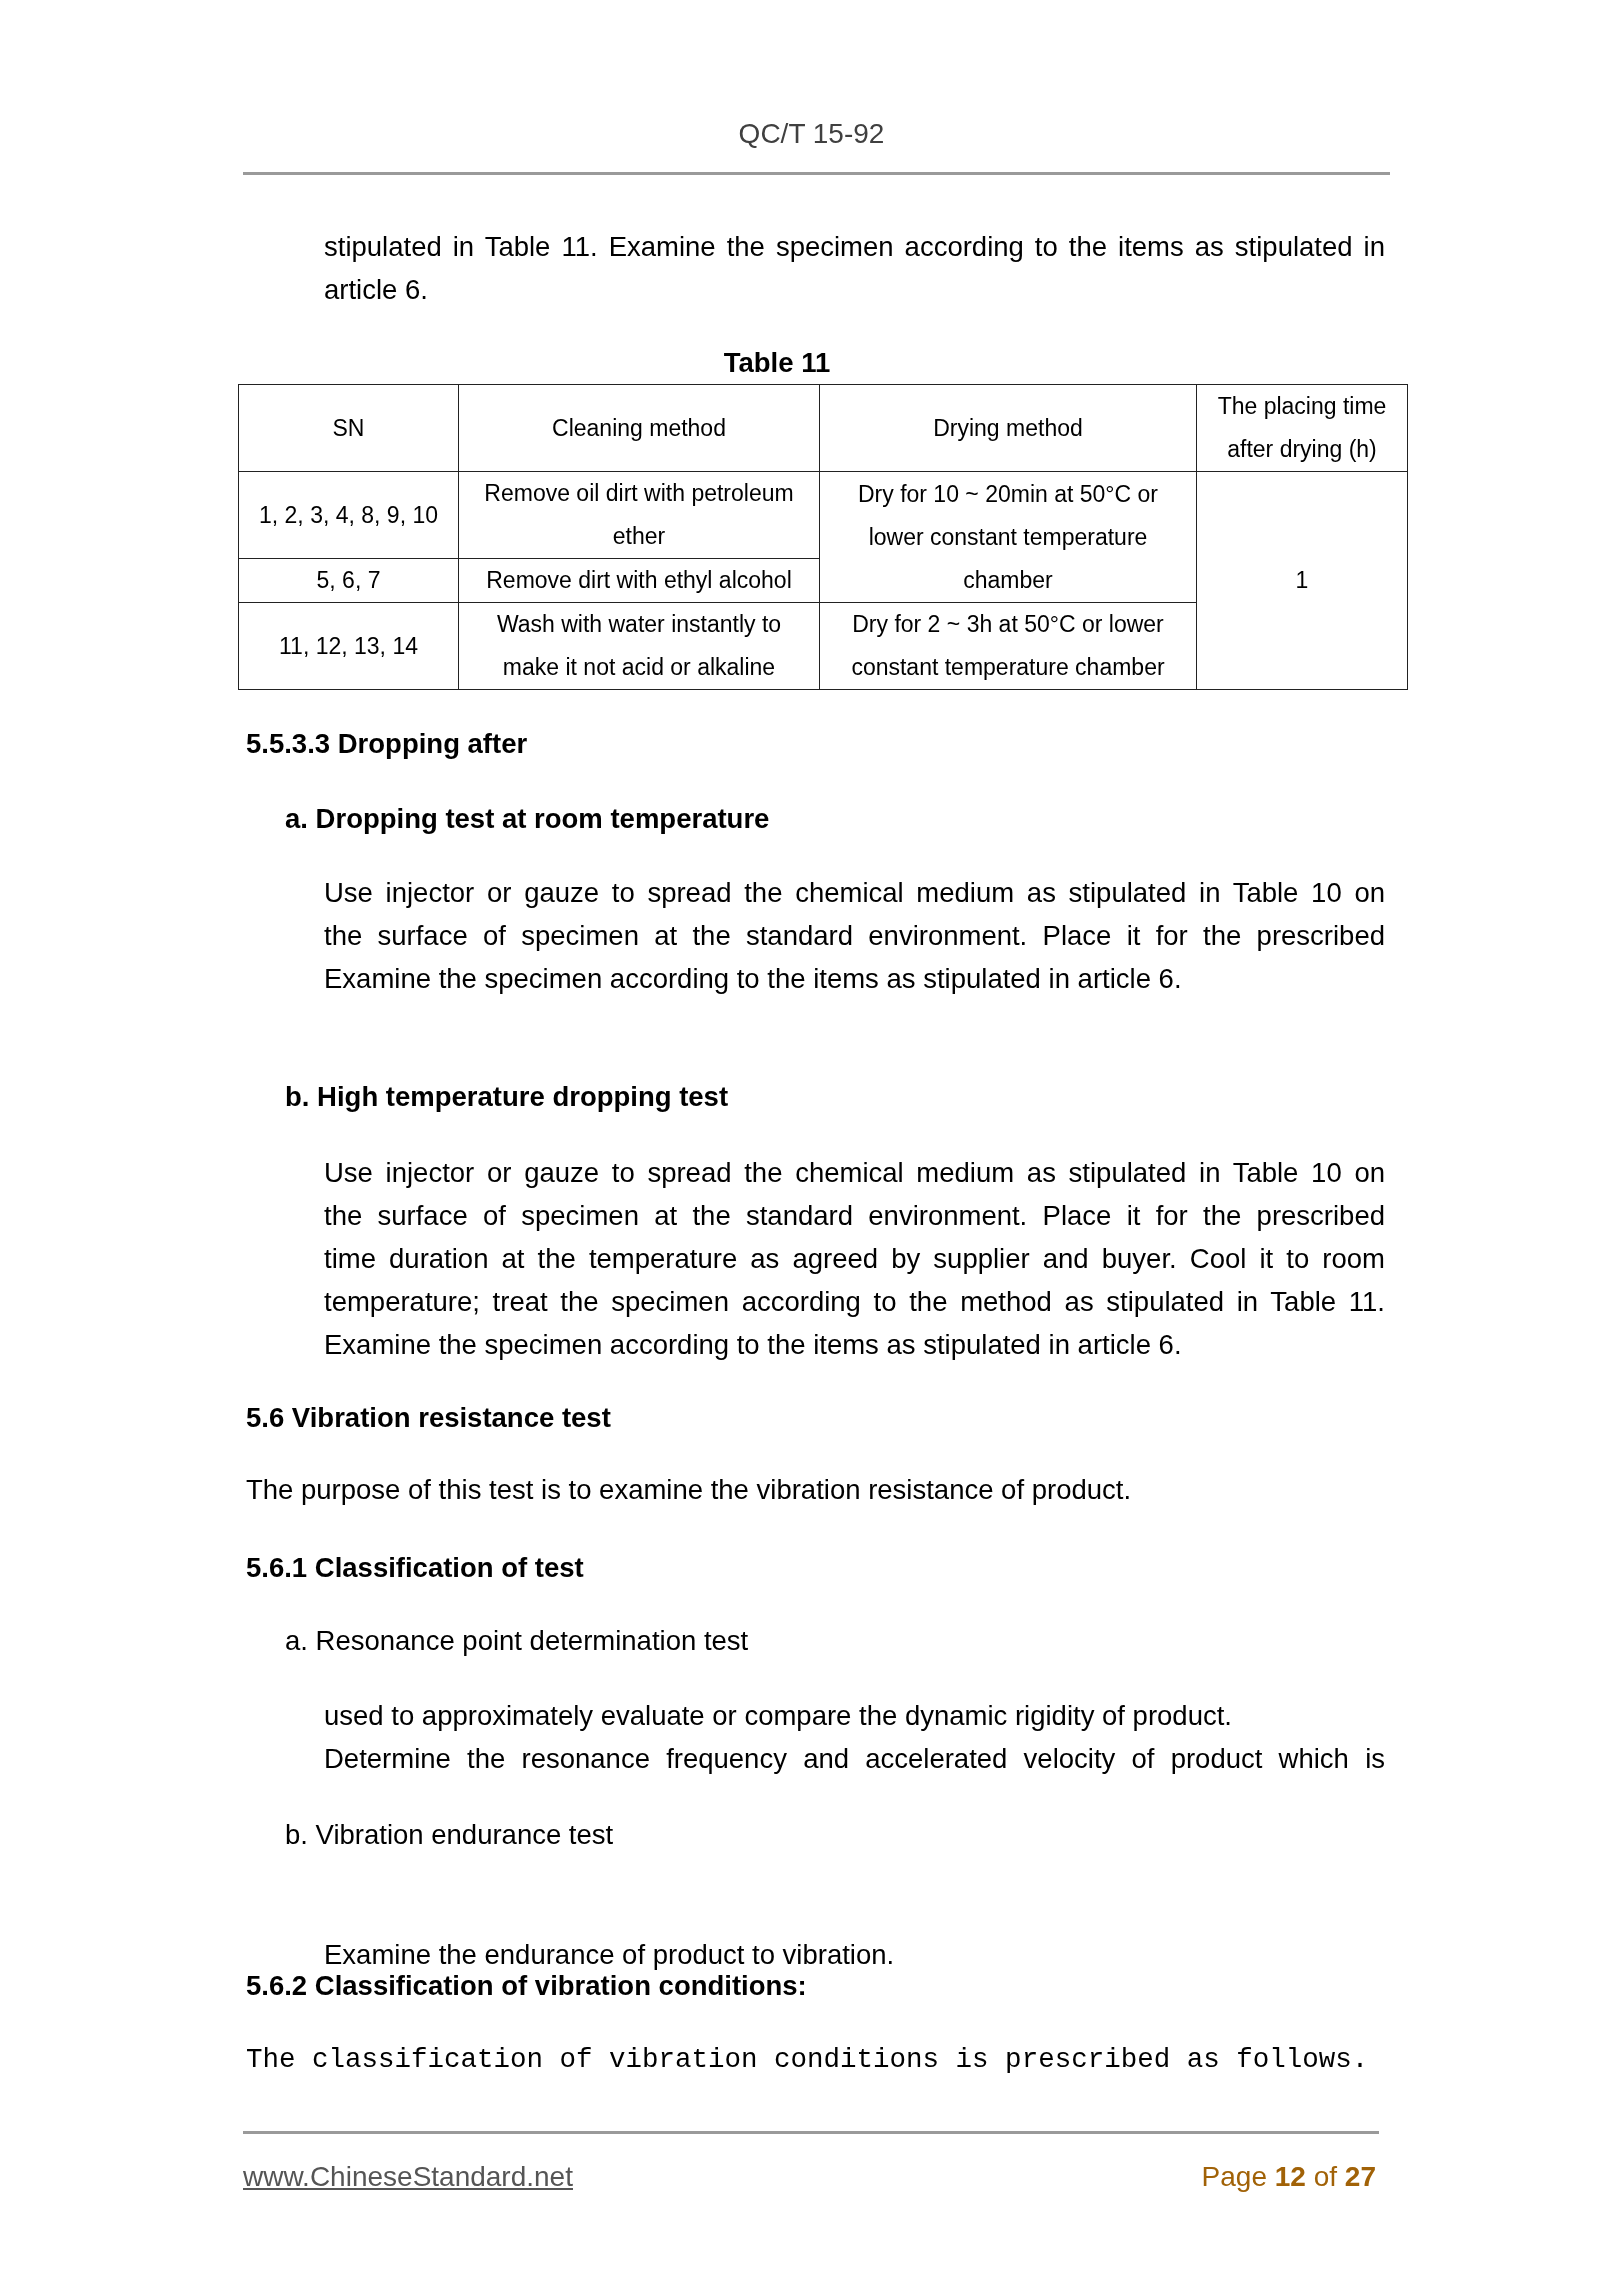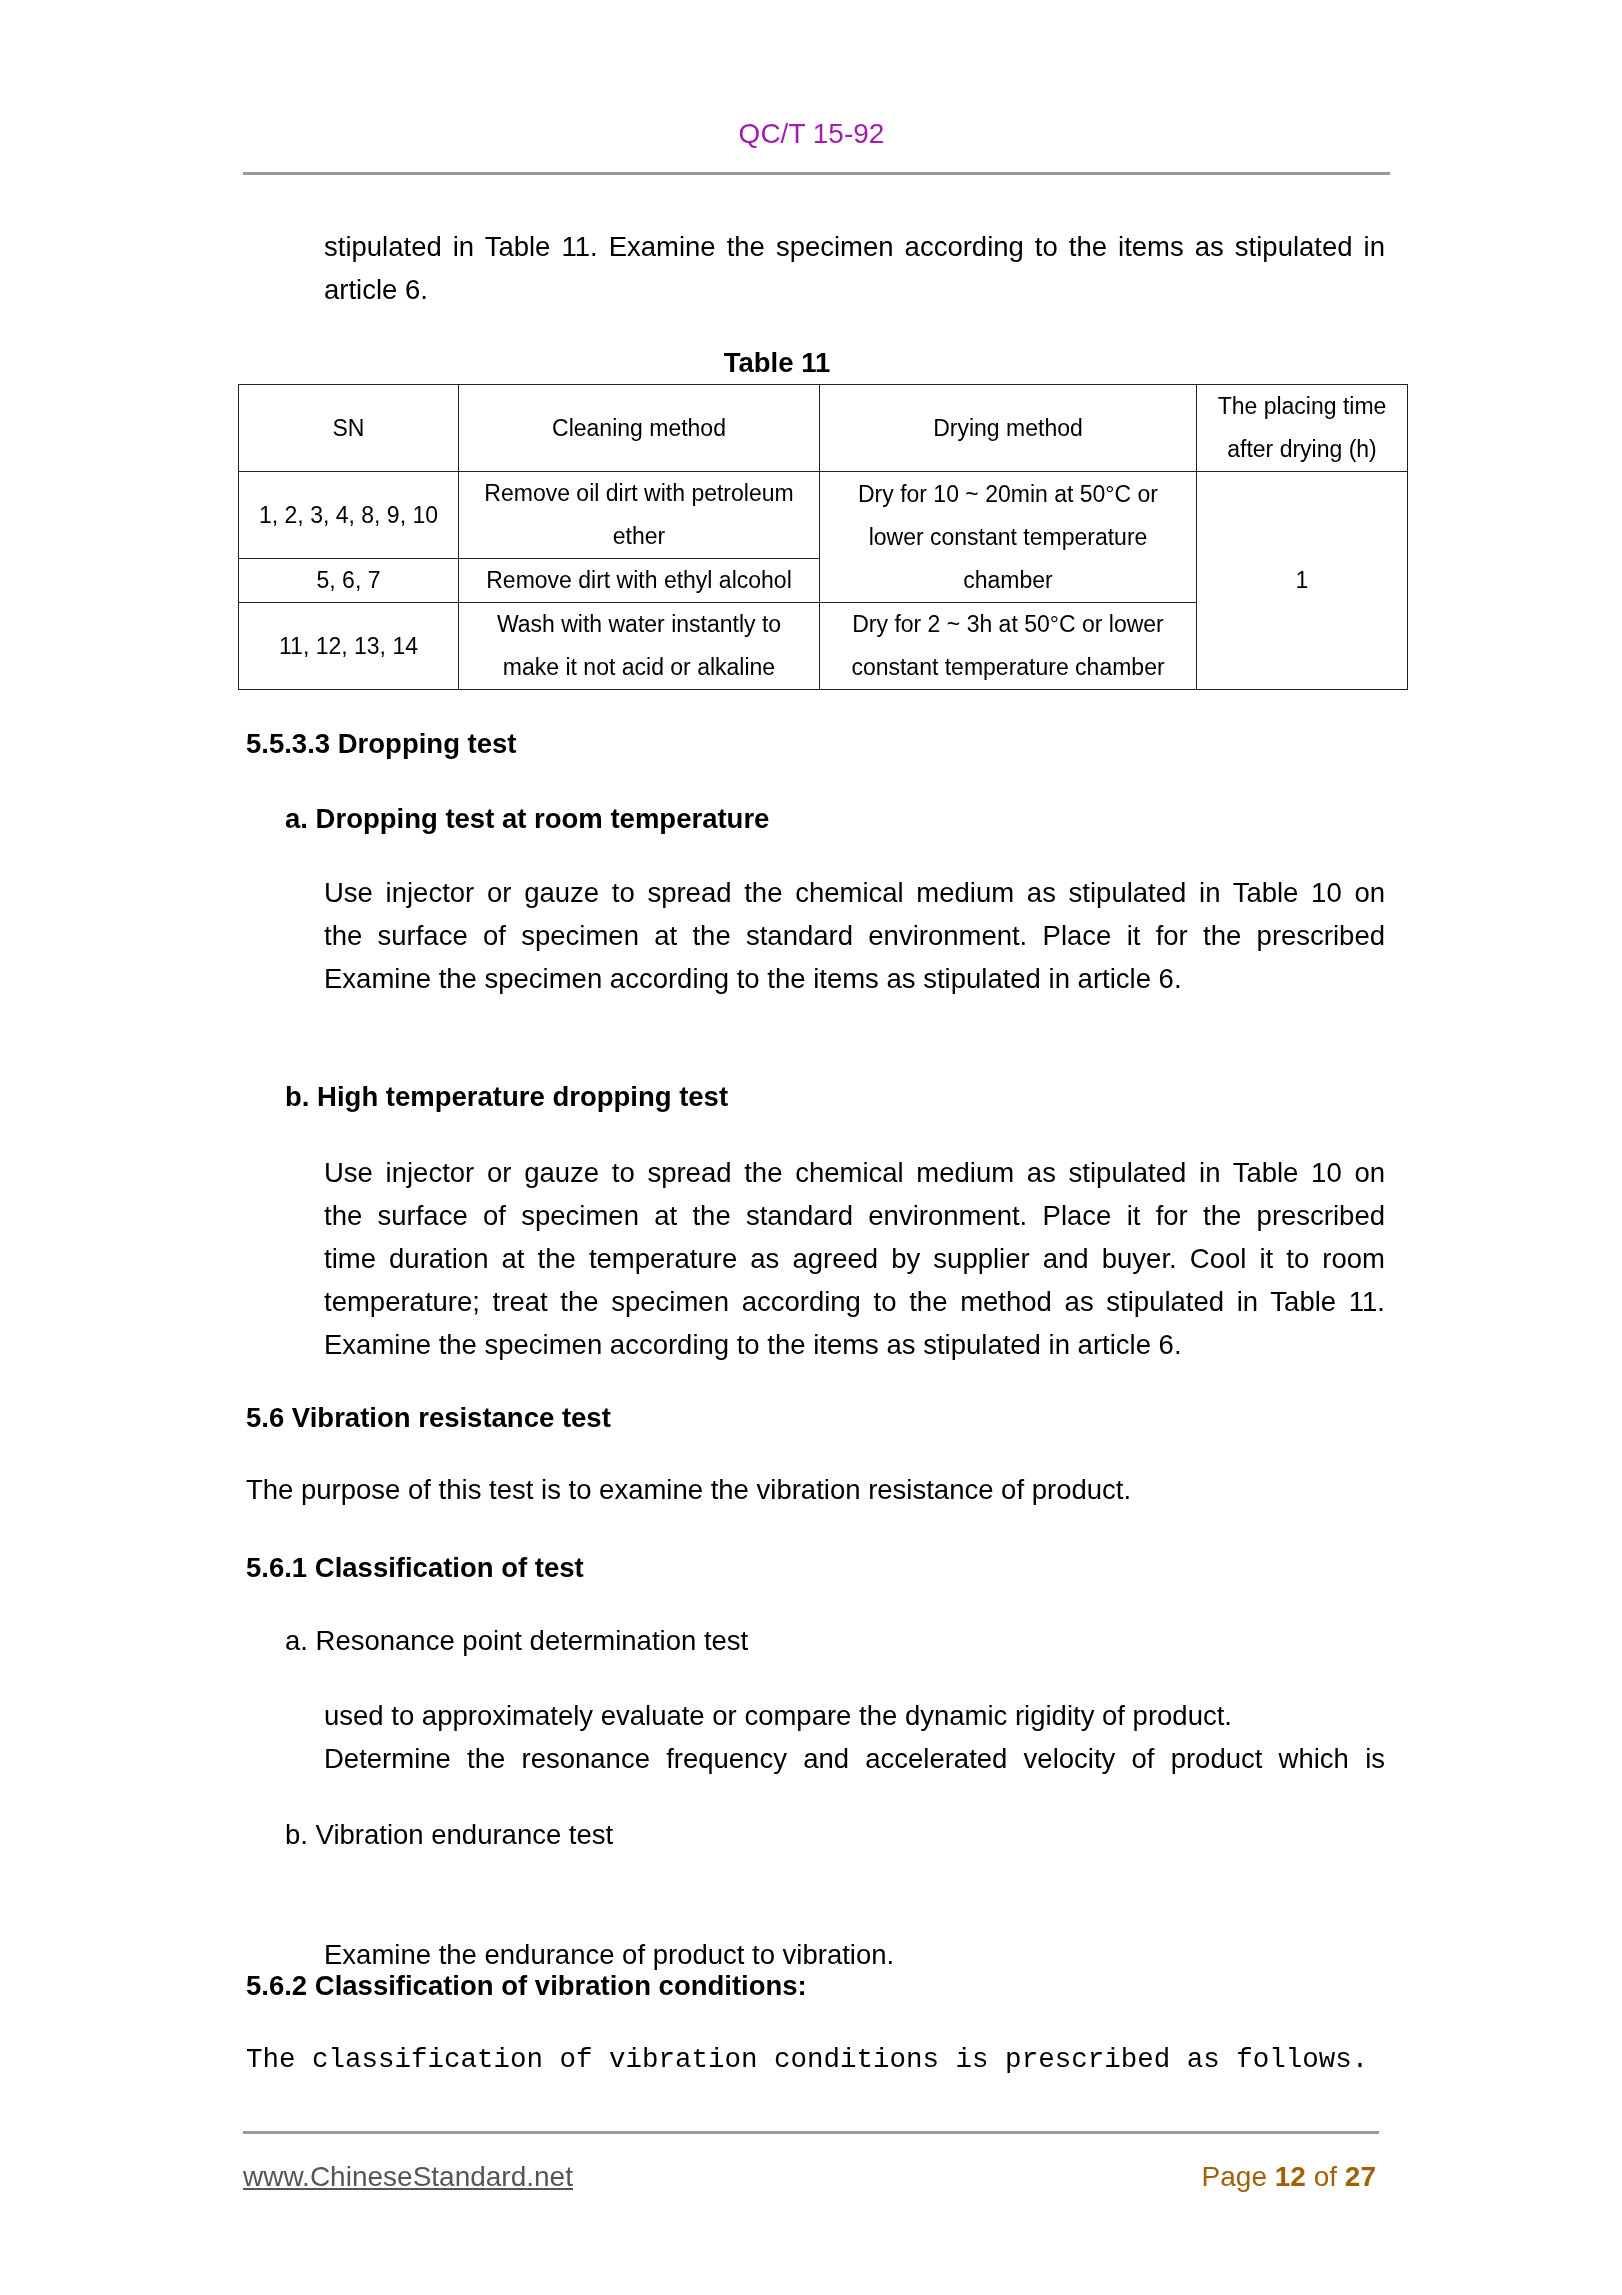--- a/index.html
+++ b/index.html
@@ -1,19 +1,19 @@
 <!DOCTYPE html>
 <html style="font-size:13.3px"><head>
 <meta charset="utf-8">
 <style>
   html, body { margin: 0; padding: 0; background: #ffffff; }
   body { width: 1623px; height: 2295px; position: relative; overflow: hidden;
          font-family: "Liberation Sans", sans-serif; color: #000; }
   .abs { position: absolute; white-space: nowrap; }
-  .header-title { left: 0; width: 1623px; top: 117px; text-align: center; font-size: 28px; color: #a21caf; line-height: 33px; }
+  .header-title { left: 0; width: 1623px; top: 117px; text-align: center; font-size: 28px; color: #404040; line-height: 33px; }
   .rule { position: absolute; height: 2.5px; background: #9a9a9a; }
   .body-text { font-size: 27.5px; line-height: 43px; }
   .para { position: absolute; left: 324px; width: 1061px; text-align: justify; text-align-last: left; font-size: 27.5px; line-height: 43px; white-space: normal; }
   .para .ln { display: block; text-align: justify; text-align-last: justify; white-space: nowrap; }
   .para .ln.last { text-align-last: left; }
   .h-bold { font-weight: bold; font-size: 27.5px; line-height: 33px; }
   .table-caption { left: 0; width: 1554px; text-align: center; top: 346px; font-weight: bold; font-size: 27.5px; line-height: 33px; }
   table.t11 { position: absolute; left: 238px; top: 384px; width: 1169px; border-collapse: collapse; table-layout: fixed; font-size: 23px; }
   table.t11 td { border: 1.7px solid #222; text-align: center; vertical-align: middle; padding: 0 5px; line-height: 43px; }
   .footer-link { left: 243px; top: 2160px; font-size: 28px; color: #555; text-decoration: underline; line-height: 33px; }
@@ -73,21 +73,21 @@
       <div>make it not acid or alkaline</div>
     </td>
     <td>
       <div>Dry for 2 ~ 3h at 50°C or lower</div>
       <div>constant temperature chamber</div>
     </td>
   </tr>
 </tbody>
   </table>
 
-<div class="abs h-bold" style="left:246px; top:727px;">5.5.3.3 Dropping test</div>
+<div class="abs h-bold" style="left:246px; top:727px;">5.5.3.3 Dropping after</div>
 <div class="abs h-bold" style="left:285px; top:802px;">a. Dropping test at room temperature</div>
 <div class="para" style="top:871px;">
   <span class="ln">Use injector or gauze to spread the chemical medium as stipulated in Table 10 on</span>
   <span class="ln">the surface of specimen at the standard environment. Place it for the prescribed</span>
   <span class="ln last">Examine the specimen according to the items as stipulated in article 6.</span>
 </div>
 
 <div class="abs h-bold" style="left:285px; top:1080px;">b. High temperature dropping test</div>
 <div class="para" style="top:1151px;">
   <span class="ln">Use injector or gauze to spread the chemical medium as stipulated in Table 10 on</span>

